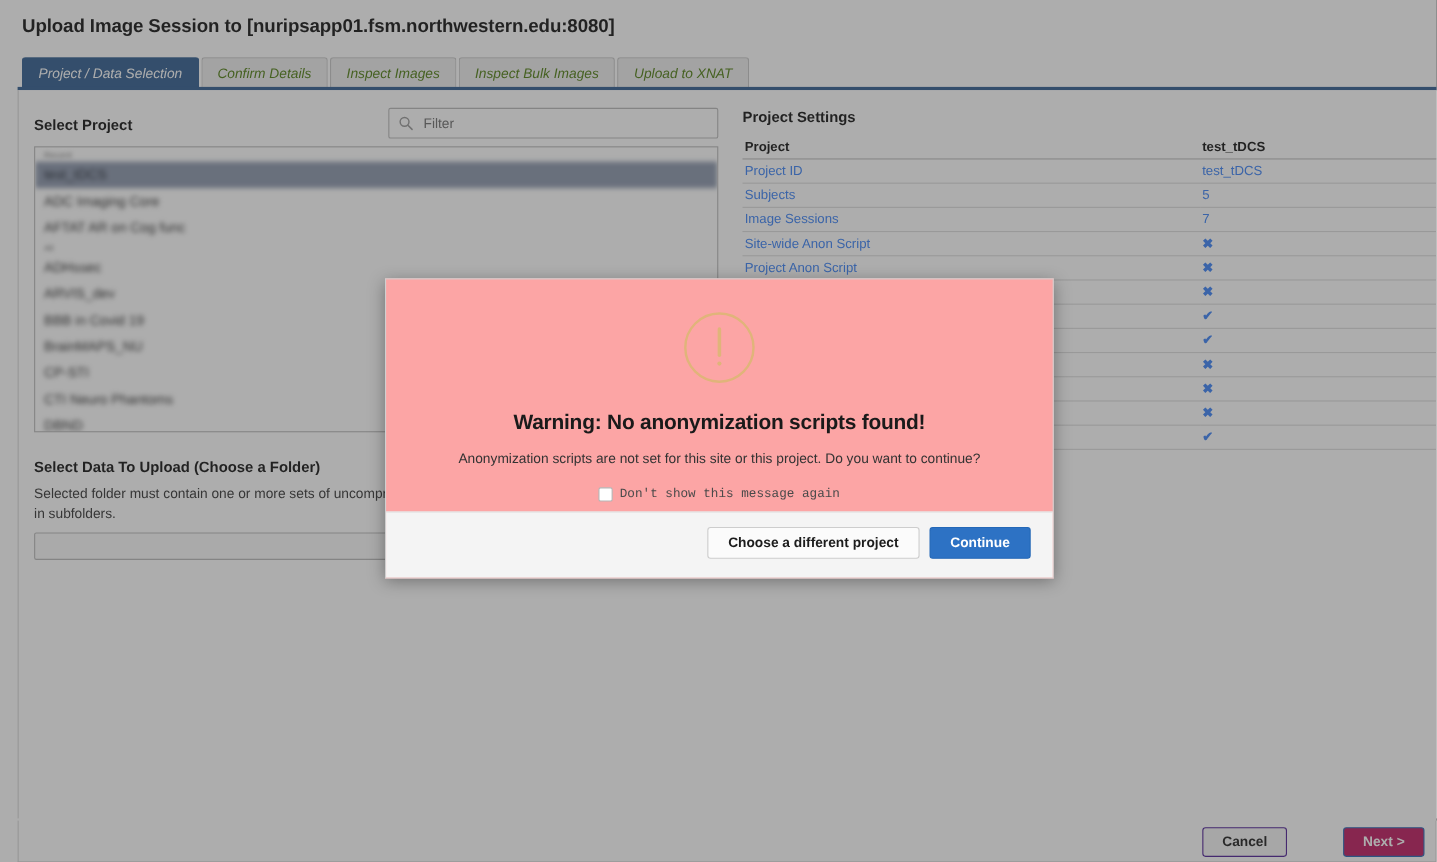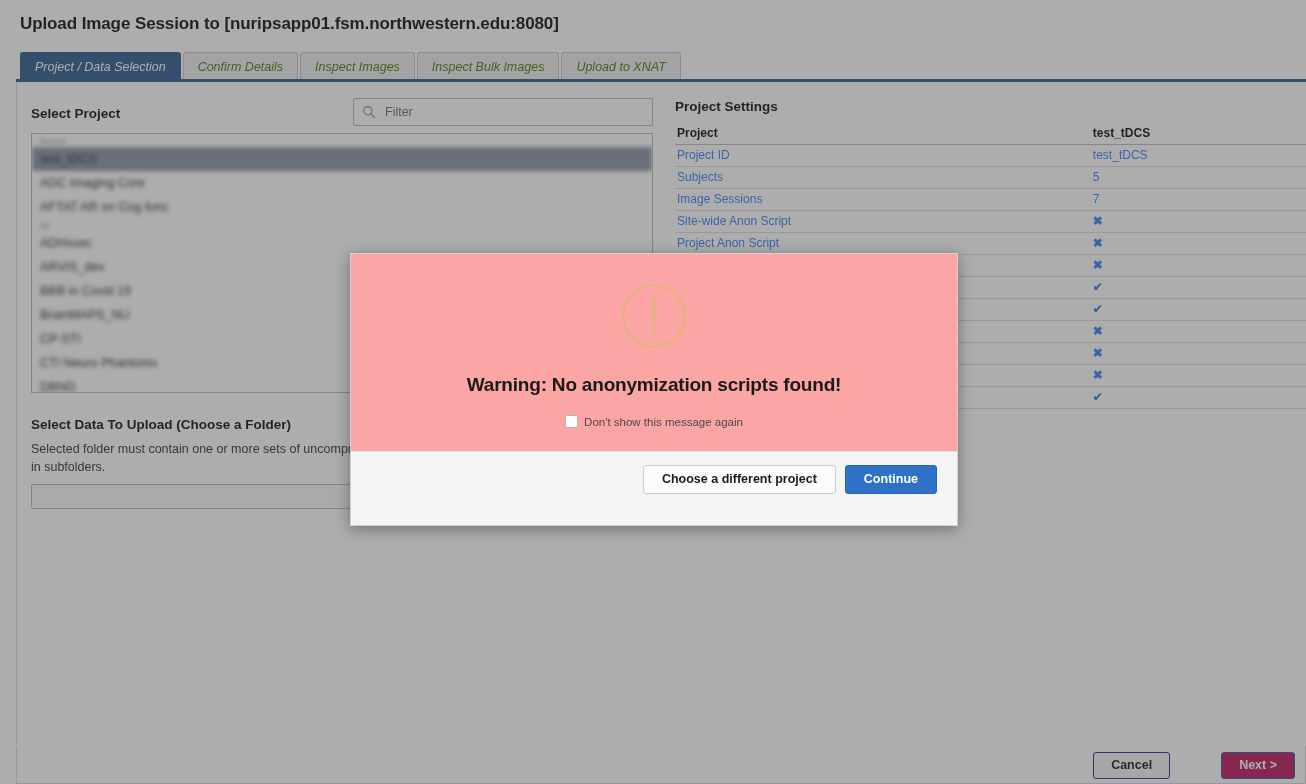--- a/index.html
+++ b/index.html
@@ -181,28 +181,28 @@
   .warn-icon{margin:4px auto 0 auto;width:72px;height:72px;display:block;}
   .modal-title{
     font-size:19px;font-weight:bold;color:#1a1a1a;
     margin-top:22px;letter-spacing:-0.2px;
   }
   .modal-msg{
     font-size:12.5px;color:#333;margin-top:14px;
   }
   .modal-check{
     margin-top:19px;display:flex;align-items:center;justify-content:center;gap:6px;
-    font-size:11.5px;color:#4a4a4a;
+    font-size:11.5px;color:#4a4a4a;font-family:Liberation Mono, monospace;
   }
   .modal-check .box{
     width:11px;height:11px;border:1px solid #b5b5b5;background:#fff;
     display:inline-block;border-radius:2px;
   }
   .modal-footer{
-    position:absolute;left:0;bottom:0;width:100%;height:74px;
+    position:absolute;left:0;bottom:0;width:100%;height:60px;
     background:#f4f4f4;border-top:1px solid #e0e0e0;
     box-sizing:border-box;
   }
   .modal-footer .btns{
     position:absolute;right:20px;top:13px;display:flex;gap:9px;
   }
   .mbtn{
     font-size:12.5px;font-weight:bold;
     padding:7px 18px;border-radius:3px;
     border:1px solid #cdcdcd;background:#fbfbfb;color:#1c1c1c;
@@ -346,20 +346,21 @@
   <div class="modal-body">
 
     <svg class="warn-icon" viewBox="0 0 72 72">
       <circle cx="36" cy="36" r="31" fill="none" stroke="#e0b47a" stroke-width="2.2"></circle>
       <line x1="36" y1="19" x2="36" y2="43" stroke="#e0b47a" stroke-width="3.2" stroke-linecap="round"></line>
       <circle cx="36" cy="50.5" r="1.9" fill="#e0b47a"></circle>
     </svg>
 
     <div class="modal-title">Warning: No anonymization scripts found!</div>
 
+    <div class="modal-msg">Anonymization scripts are not set for this site or this project. Do you want to continue?</div>
 
     <label class="modal-check">
       <span class="box"></span>
       <span>Don't show this message again</span>
     </label>
   </div>
 
   <div class="modal-footer">
     <div class="btns">
       <button class="mbtn">Choose a different project</button>

